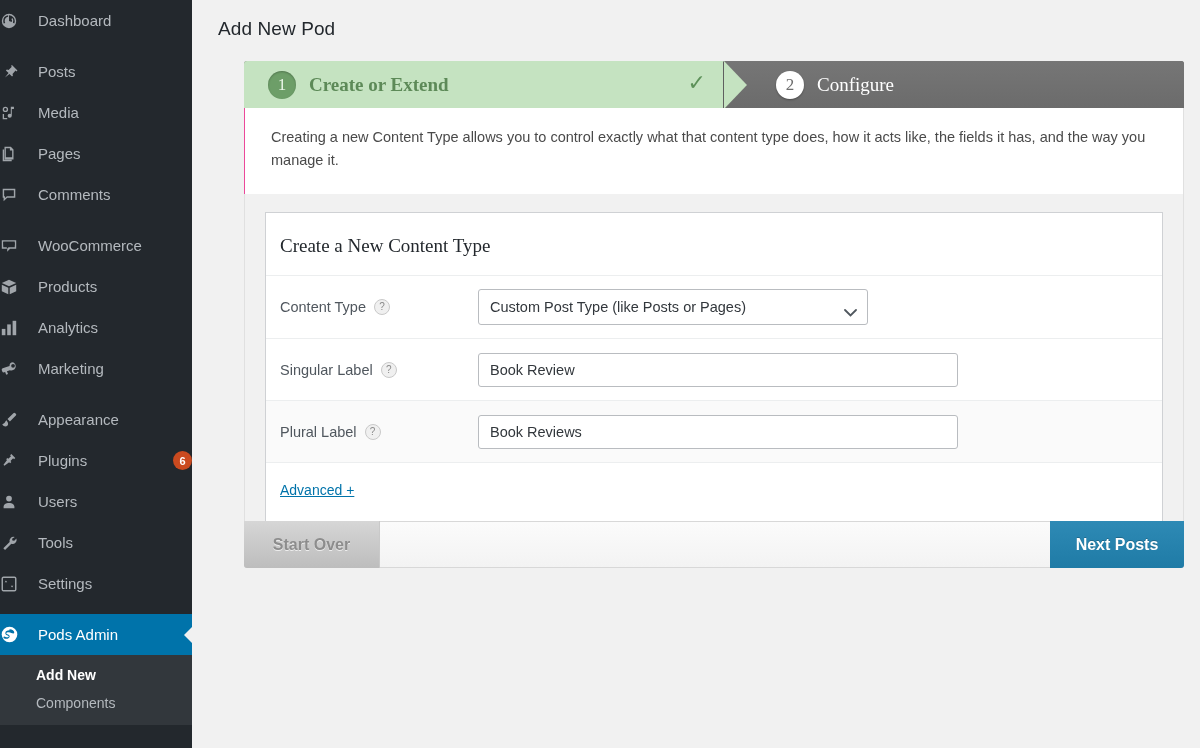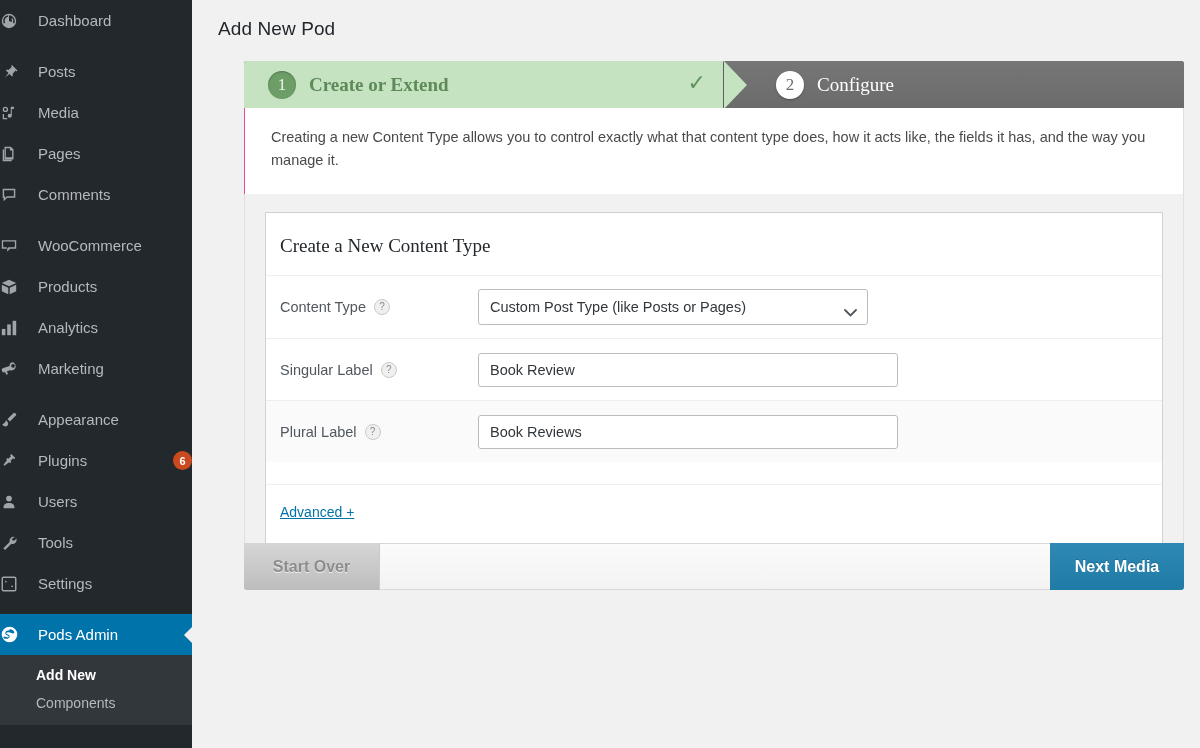--- a/index.html
+++ b/index.html
@@ -239,34 +239,33 @@
     -webkit-appearance: none;
     cursor: pointer;
   }
   .sel .chev {
     position: absolute; right: 11px; top: 50%;
     margin-top: -4px;
     pointer-events: none;
     color: #50575e;
   }
   .txt {
-    width: 420px;
+    width: 480px;
     height: 34px;
     padding: 0 11px;
     font-family: "Liberation Sans", sans-serif;
     font-size: 14.5px;
     color: #32373c;
     background: #fff;
     border: 1px solid #b9bcc0;
     border-radius: 3px;
   }
   .adv-row {
     padding: 18px 0 22px 14px;
     border-top: 1px solid #eceeef;
-    margin-top: 22px;
   }
   .adv-link {
     font-size: 14px;
     color: #0073aa;
     text-decoration: underline;
     cursor: pointer;
   }
 
   
   .wiz-foot {
@@ -513,18 +512,18 @@
 
           <div class="adv-row">
             <span class="adv-link">Advanced +</span>
           </div>
         </div>
       </div>
 
       <div class="wiz-foot">
         <div class="btn-start">Start Over</div>
         <div class="foot-spacer"></div>
-        <div class="btn-next">Next Media</div>
+        <div class="btn-next">Next Posts</div>
       </div>
 
     </div>
   </div>
 </div>
 
 </body></html>

